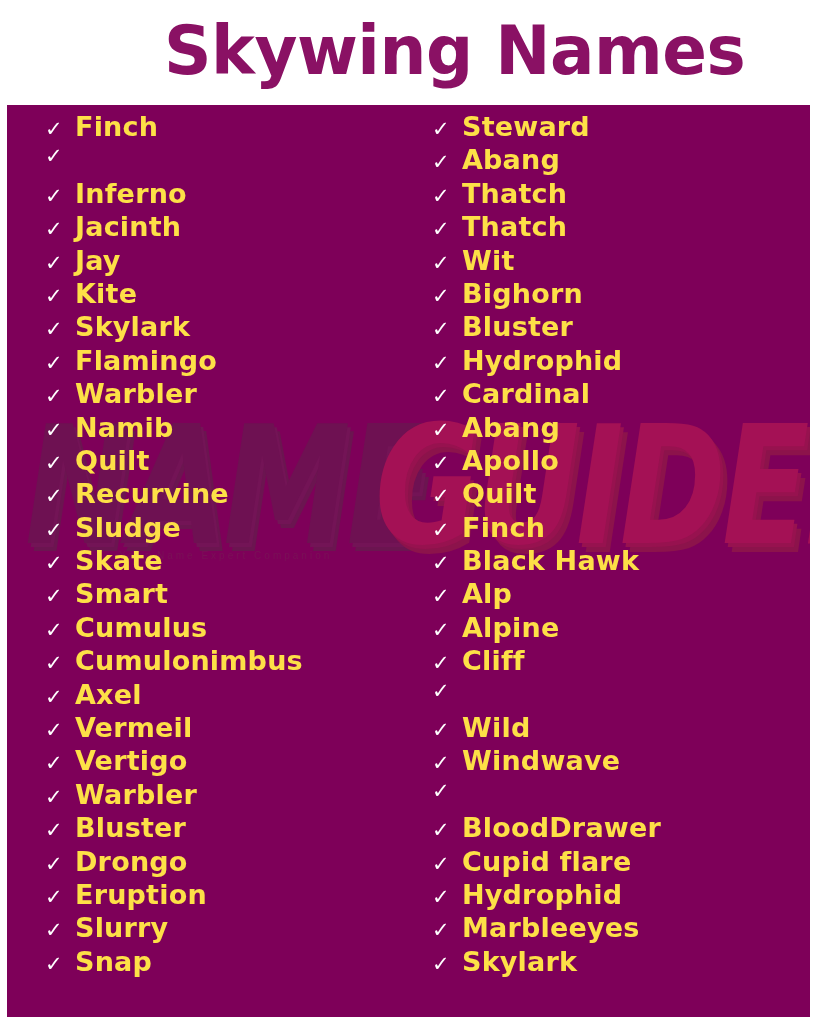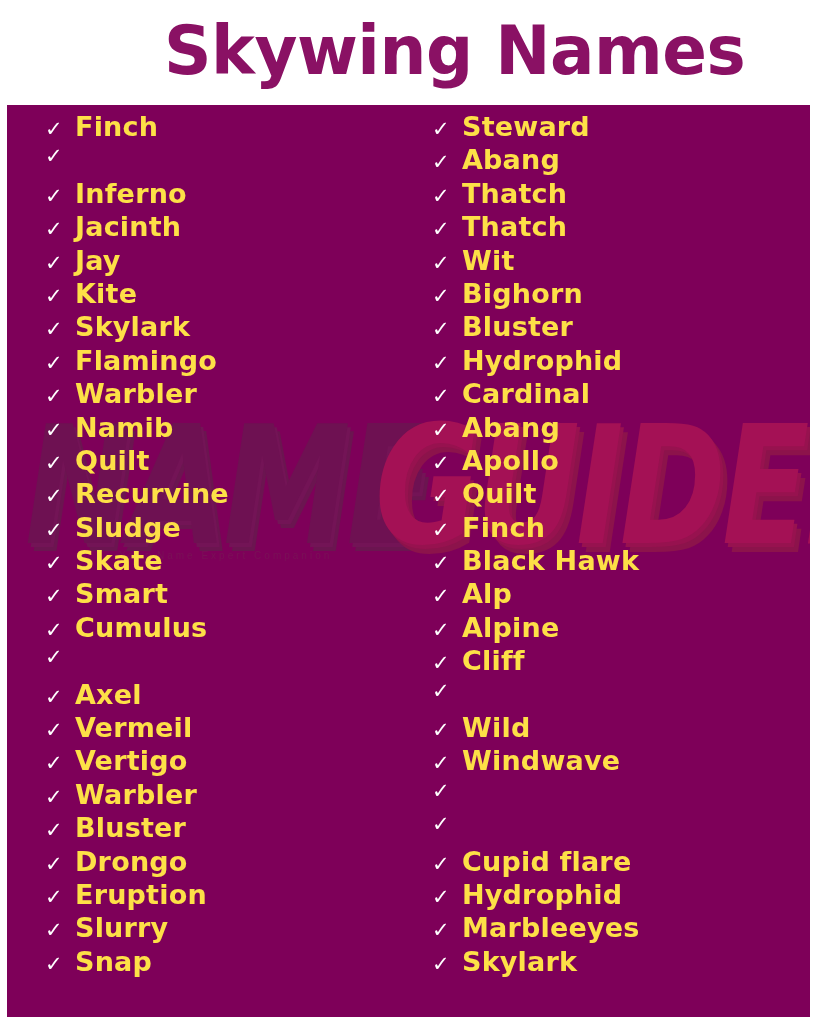--- a/index.html
+++ b/index.html
@@ -215,20 +215,21 @@
         <div class="list-item">
           <span class="check-icon">✓</span>
           <span class="item-label">Smart</span>
         </div>
         <div class="list-item">
           <span class="check-icon">✓</span>
           <span class="item-label">Cumulus</span>
         </div>
         <div class="list-item">
           <span class="check-icon">✓</span>
+          <span class="item-label">Cumulonimbus</span>
         </div>
         <div class="list-item">
           <span class="check-icon">✓</span>
           <span class="item-label">Axel</span>
         </div>
         <div class="list-item">
           <span class="check-icon">✓</span>
           <span class="item-label">Vermeil</span>
         </div>
         <div class="list-item">
@@ -339,20 +340,21 @@
         </div>
         <div class="list-item">
           <span class="check-icon">✓</span>
           <span class="item-label">Windwave</span>
         </div>
         <div class="list-item">
           <span class="check-icon">✓</span>
         </div>
         <div class="list-item">
           <span class="check-icon">✓</span>
+          <span class="item-label">BloodDrawer</span>
         </div>
         <div class="list-item">
           <span class="check-icon">✓</span>
           <span class="item-label">Cupid flare</span>
         </div>
         <div class="list-item">
           <span class="check-icon">✓</span>
           <span class="item-label">Hydrophid</span>
         </div>
         <div class="list-item">

